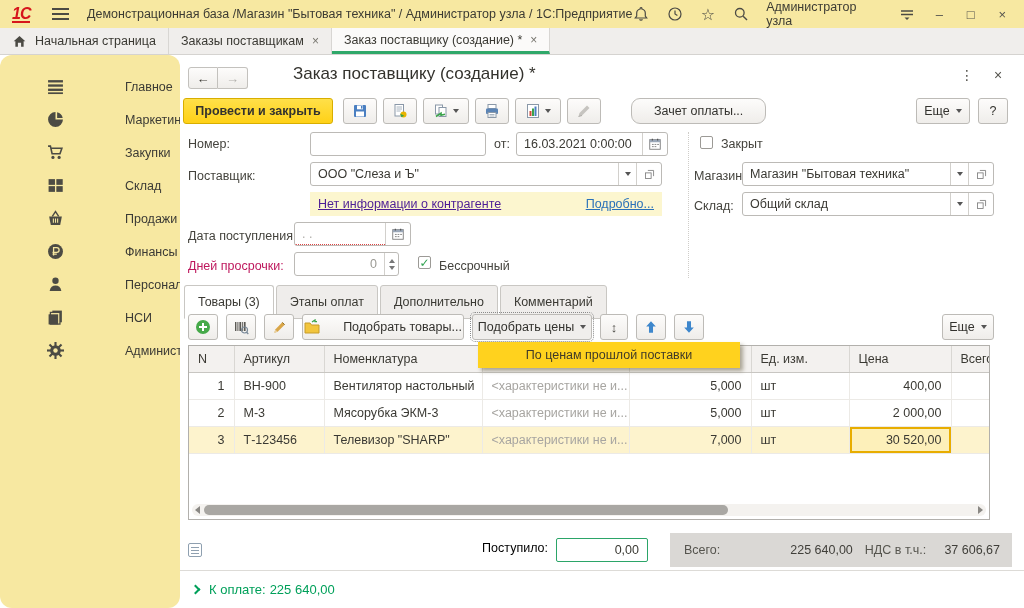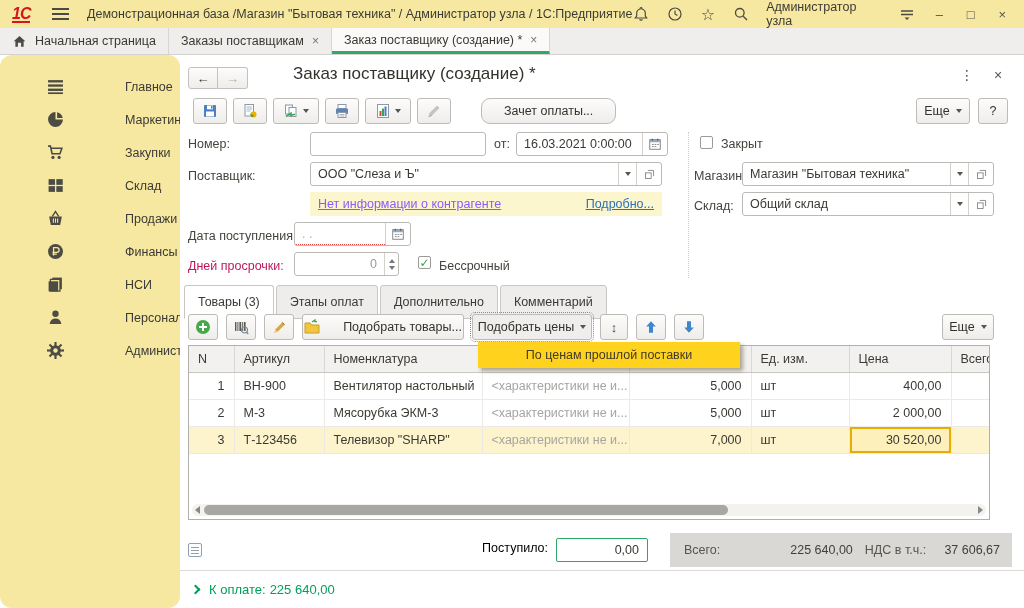--- a/index.html
+++ b/index.html
@@ -62,21 +62,21 @@
   .f-lbl { position:absolute; height:24px; line-height:24px; color:#44433d; white-space:nowrap; }
   .f-lbl.dis { color:#be185d; }
   .f-in { position:absolute; height:24px; border:1px solid #bcbab6; border-radius:3px; background:#fff; display:flex; align-items:stretch; overflow:hidden; }
   .f-val { flex:1 1 auto; display:flex; align-items:center; padding:0 7px; white-space:nowrap; overflow:hidden; }
   .f-val.num { justify-content:flex-end; }
   .seg { display:flex; align-items:center; justify-content:center; border-left:1px solid #d2d0cc; cursor:pointer; }
   .seg.dd { width:18px; } .seg.op { width:25px; } .seg.cal { width:25px; } .seg.spin { width:14px; flex-direction:column; gap:3px; }
   .caret-up { width:0;height:0;border-left:3px solid transparent;border-right:3px solid transparent;border-bottom:4px solid #777; }
   .caret-dn { width:0;height:0;border-left:3px solid transparent;border-right:3px solid transparent;border-top:4px solid #777; }
   .warn { position:absolute; height:24px; background:#fcf6cf; display:flex; align-items:center; padding:0 8px; }
-  .warn .wt { color:#8b5cf6; text-decoration:underline; cursor:pointer; }
+  .warn .wt { color:#4c1d95; text-decoration:underline; cursor:pointer; }
   .warn .lnk { margin-left:auto; color:#2970b8; text-decoration:underline; cursor:pointer; }
   .cb { width:13px; height:13px; border:1px solid #9c9a96; border-radius:2px; background:#fff; position:absolute; cursor:pointer; display:flex; align-items:center; justify-content:center; }
   .cb.checked::after { content:"✓"; color:#2fa14f; font-weight:bold; font-size:12px; line-height:1; }
   .vsep { position:absolute; left:500px; top:2px; height:146px; border-left:1px dotted #cfcdc9; }
   .ph { color:#b0aeaa; }
   .redline { border-bottom:1px dotted #dd4444; }
 
   
   .page-tabs { position:absolute; top:230px; left:4px; display:flex; }
   .ptab { height:26px; padding:16px 13px; border:1px solid #c9c7c3; border-radius:3px 3px 0 0; background:#efedeb; display:flex; align-items:center; margin-right:2px; cursor:pointer; white-space:nowrap; }
@@ -239,32 +239,32 @@
       </div>
       <div class="side-item">
         <svg viewBox="0 0 16 16">
             <circle cx="8" cy="8" r="7" fill="#4c4b44"></circle>
             <path d="M6.2 11.8V4.4h3a2.2 2.2 0 0 1 0 4.4H5.2M5.2 10.4h4" fill="none" stroke="#f7e8a1" stroke-width="1.2"></path>
           </svg>
         <span>Финансы</span>
       </div>
       <div class="side-item">
         <svg viewBox="0 0 16 16">
+            <circle cx="8" cy="4.5" r="3" fill="#4c4b44"></circle>
+            <path d="M2.5 14c.5-3.4 2.8-5 5.5-5s5 1.6 5.5 5z" fill="#4c4b44"></path>
+          </svg>
+        <span>Персонал</span>
+      </div>
+      <div class="side-item">
+        <svg viewBox="0 0 16 16">
             <rect x="5" y="1.5" width="9" height="11" fill="#4c4b44"></rect>
             <rect x="3.2" y="3.2" width="9" height="11" fill="#f7e8a1" stroke="#4c4b44" stroke-width="1.2"></rect>
             <rect x="1.5" y="5" width="9" height="9.5" fill="#4c4b44"></rect>
           </svg>
         <span>НСИ</span>
-      </div>
-      <div class="side-item">
-        <svg viewBox="0 0 16 16">
-            <circle cx="8" cy="4.5" r="3" fill="#4c4b44"></circle>
-            <path d="M2.5 14c.5-3.4 2.8-5 5.5-5s5 1.6 5.5 5z" fill="#4c4b44"></path>
-          </svg>
-        <span>Персонал</span>
       </div>
       <div class="side-item">
         <svg viewBox="0 0 16 16">
             <g fill="#4c4b44">
               <rect x="7" y="0" width="2" height="16"></rect>
               <rect x="7" y="0" width="2" height="16" transform="rotate(45 8 8)"></rect>
               <rect x="7" y="0" width="2" height="16" transform="rotate(90 8 8)"></rect>
               <rect x="7" y="0" width="2" height="16" transform="rotate(135 8 8)"></rect>
               <circle cx="8" cy="8" r="5"></circle>
             </g>
@@ -280,20 +280,21 @@
         <div class="navbtn first">←</div>
         <div class="navbtn last">→</div>
       </div>
       <div class="form-title">Заказ поставщику (создание) *</div>
       <div class="win-ctl">
         <span>⋮</span>
         <span>×</span>
       </div>
 
       <div class="cmd-bar">
+        <button class="btn btn-primary">Провести и закрыть</button>
         <button class="btn ibtn gap10">
           <svg viewBox="0 0 16 16" width="16" height="16">
               <rect x="2" y="2" width="12" height="12" rx="1" fill="#4a7fc1"></rect>
               <rect x="5" y="2.5" width="6" height="3.8" fill="#fff"></rect>
               <rect x="9" y="3" width="1.5" height="2.6" fill="#4a7fc1"></rect>
               <rect x="4" y="8.5" width="8" height="5" fill="#fff"></rect>
             </svg>
         </button>
         <button class="btn ibtn gap6">
           <svg viewBox="0 0 16 16" width="16" height="16">

